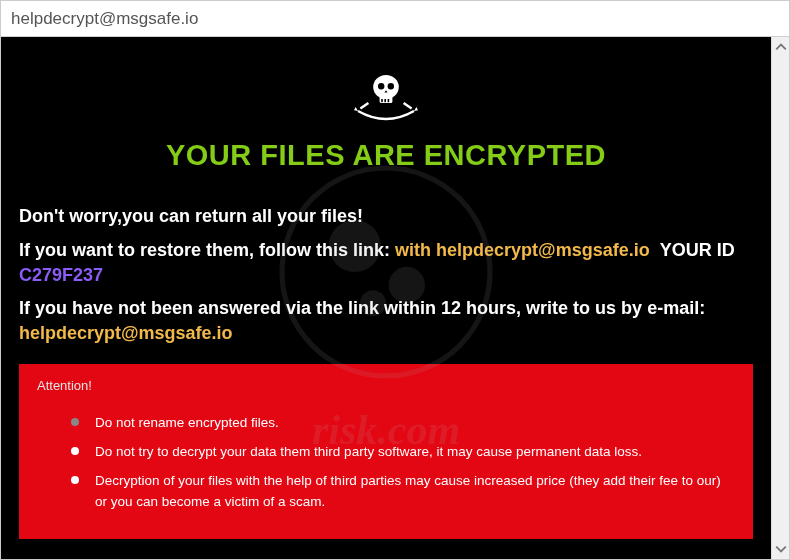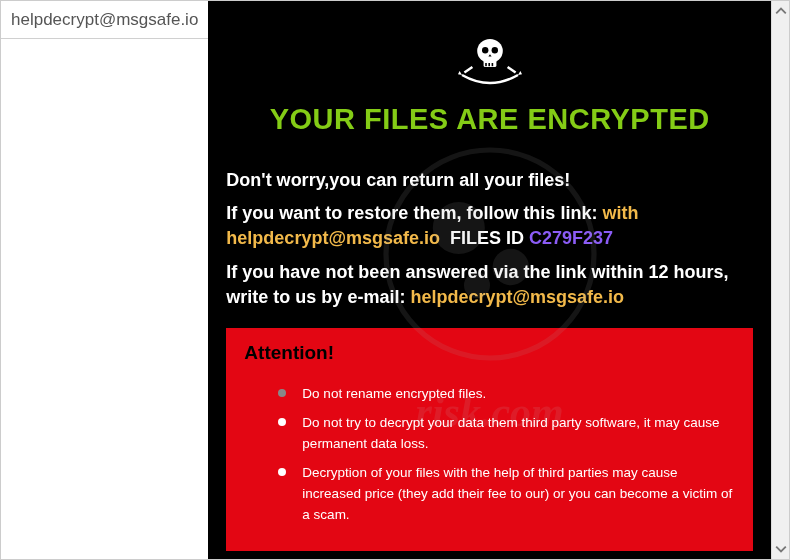--- a/index.html
+++ b/index.html
@@ -7,21 +7,21 @@
       width: 790px;
       height: 560px;
       font-family: Arial, sans-serif;
       background: #fff;
       overflow: hidden;
     }
     .window {
       width: 100%;
       height: 100%;
       display: flex;
-      flex-direction: row;
+      flex-direction: column;
       border: 1px solid #ccc;
     }
     .titlebar {
       height: 38px;
       background: #fff;
       border-bottom: 1px solid #d0d0d0;
       display: flex;
       align-items: center;
       padding: 0 10px;
       color: #555;
@@ -78,23 +78,23 @@
       line-height: 1.4;
     }
     .hl-orange { color: #f2b94a; }
     .hl-red { color: #8b5cf6; font-weight: bold; }
     .attention-box {
       background: #e30613;
       margin-top: 18px;
       padding: 14px 18px 18px 18px;
     }
     .attention-title {
-      font-size: 19px;
-      font-weight: bold;
-      color: #000000;
+      font-size: 13px;
+      font-weight: normal;
+      color: #e5e5e5;
       margin-bottom: 10px;
     }
     .attention-list {
       list-style: none;
       padding-left: 38px;
       margin-top: 20px;
     }
     .attention-list li {
       position: relative;
       color: #fff;
@@ -171,21 +171,21 @@
       </div>
 
       <div class="main-title">YOUR FILES ARE ENCRYPTED</div>
 
       <div class="line">Don't worry,you can return all your files!</div>
 
       <div class="line">
         <span>If you want to restore them, follow this link:</span>
         <span class="hl-orange">with</span>
         <span class="hl-orange">helpdecrypt@msgsafe.io</span>
-        &nbsp;<span>FILES ID</span>
+        &nbsp;<span>YOUR ID</span>
         <span class="hl-red">C279F237</span>
       </div>
 
       <div class="line">
         <span>If you have not been answered via the link within 12 hours, write to us by e-mail:</span>
         <span class="hl-orange">helpdecrypt@msgsafe.io</span>
       </div>
 
       <div class="attention-box">
         <div class="attention-title">Attention!</div>

